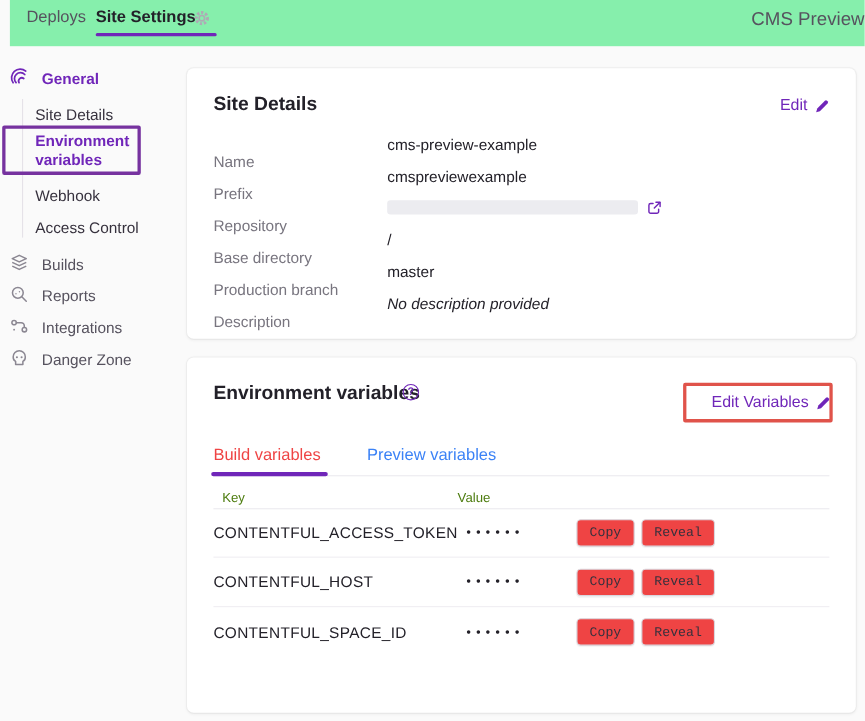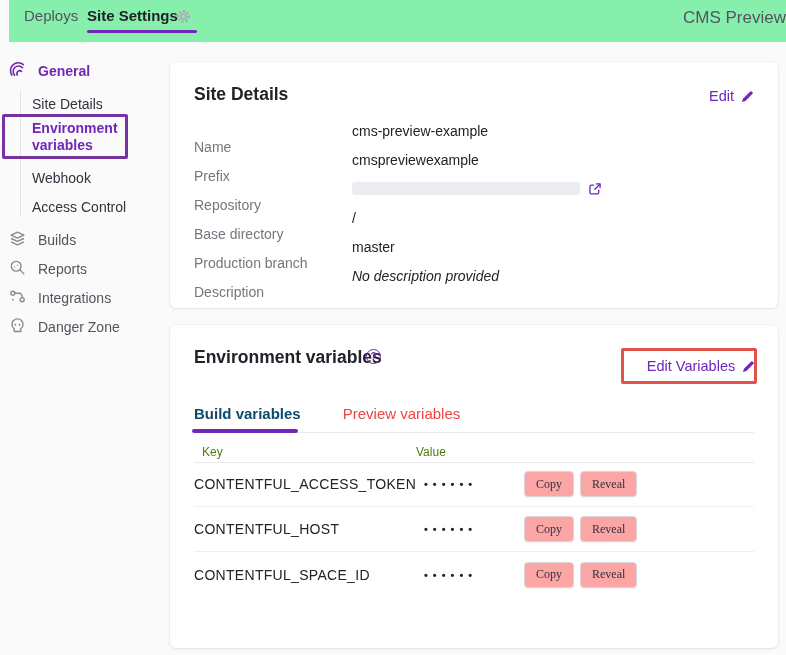--- a/index.html
+++ b/index.html
@@ -54,33 +54,33 @@
   .redacted-bar { width:228px; height:13px; background:#ececf0; border-radius:3px; }
 
   
   .help-icon { position:absolute; left:196px; top:24px; width:15px; height:15px; border:1.4px solid #7026b9; border-radius:50%;
                color:#7026b9; font-size:10px; font-weight:700; display:flex; align-items:center; justify-content:center; cursor:pointer; }
   .annotation-red { position:absolute; right:21px; top:23px; width:136px; height:36px; border:3px solid #e0534a; border-radius:2px;
                     display:flex; align-items:center; justify-content:center;padding-left:24px; }
   .edit-vars { font-size:14.5px; color:#7026b9; cursor:pointer; display:flex; align-items:center; gap:7px; white-space:nowrap; }
   .tabs { position:absolute; left:24px; top:80px; display:flex; gap:42px; }
   .tab { font-size:15px; cursor:pointer; }
-  .tab.active { color:#0c4a6e; font-weight:700;text-align:center; }
-  .tab.inactive { color:#ef4444;text-align:right; }
+  .tab.active { color:#ef4444; font-weight:400;text-align:center; }
+  .tab.inactive { color:#3b82f6;text-align:right; }
   .tabs-divider { position:absolute; left:24px; right:24px; top:107px; height:1px; background:#eceaef; }
   .tab-underline { position:absolute; left:22px; top:104px; width:106px; height:3.5px; background:#7026b9; border-radius:3px; }
   .thead { position:absolute; left:24px; right:24px; top:120px; display:flex; font-size:12px; color:#4d7c0f; }
   .th-key { width:222px; padding-left:8px; flex:none; }
   .rows { position:absolute; left:24px; right:24px; top:137px; }
   .var-row { display:flex; align-items:center; height:45px; border-bottom:1px solid #f0eef2; }
   .var-row:last-child { border-bottom:none; }
   .var-key { width:230px; flex:none; font-size:14px; letter-spacing:.3px; color:#232129; }
   .var-dots { width:100px; flex:none; font-size:11px; letter-spacing:5px; color:#232129; font-weight:700; }
   .row-actions { display:flex; gap:6px; }
-  .mini-btn { font-family:Liberation Serif, serif; font-size:12px; color:#36313d; background:#fca5a5; border:1px solid #d9d7de; border-radius:4px;
+  .mini-btn { font-family:Liberation Mono, monospace; font-size:12px; color:#36313d; background:#ef4444; border:1px solid #d9d7de; border-radius:4px;
               padding:4.5px 11px; cursor:pointer; box-shadow:0 1px 1px rgba(35,33,41,.05); }
   svg { display:block; }
 </style>
 </head>
 <body>
 
 <div class="topnav">
   <div class="nav-tab deploys">Deploys</div>
   <div class="nav-tab settings">Site Settings</div>
   <span class="nav-gear">

